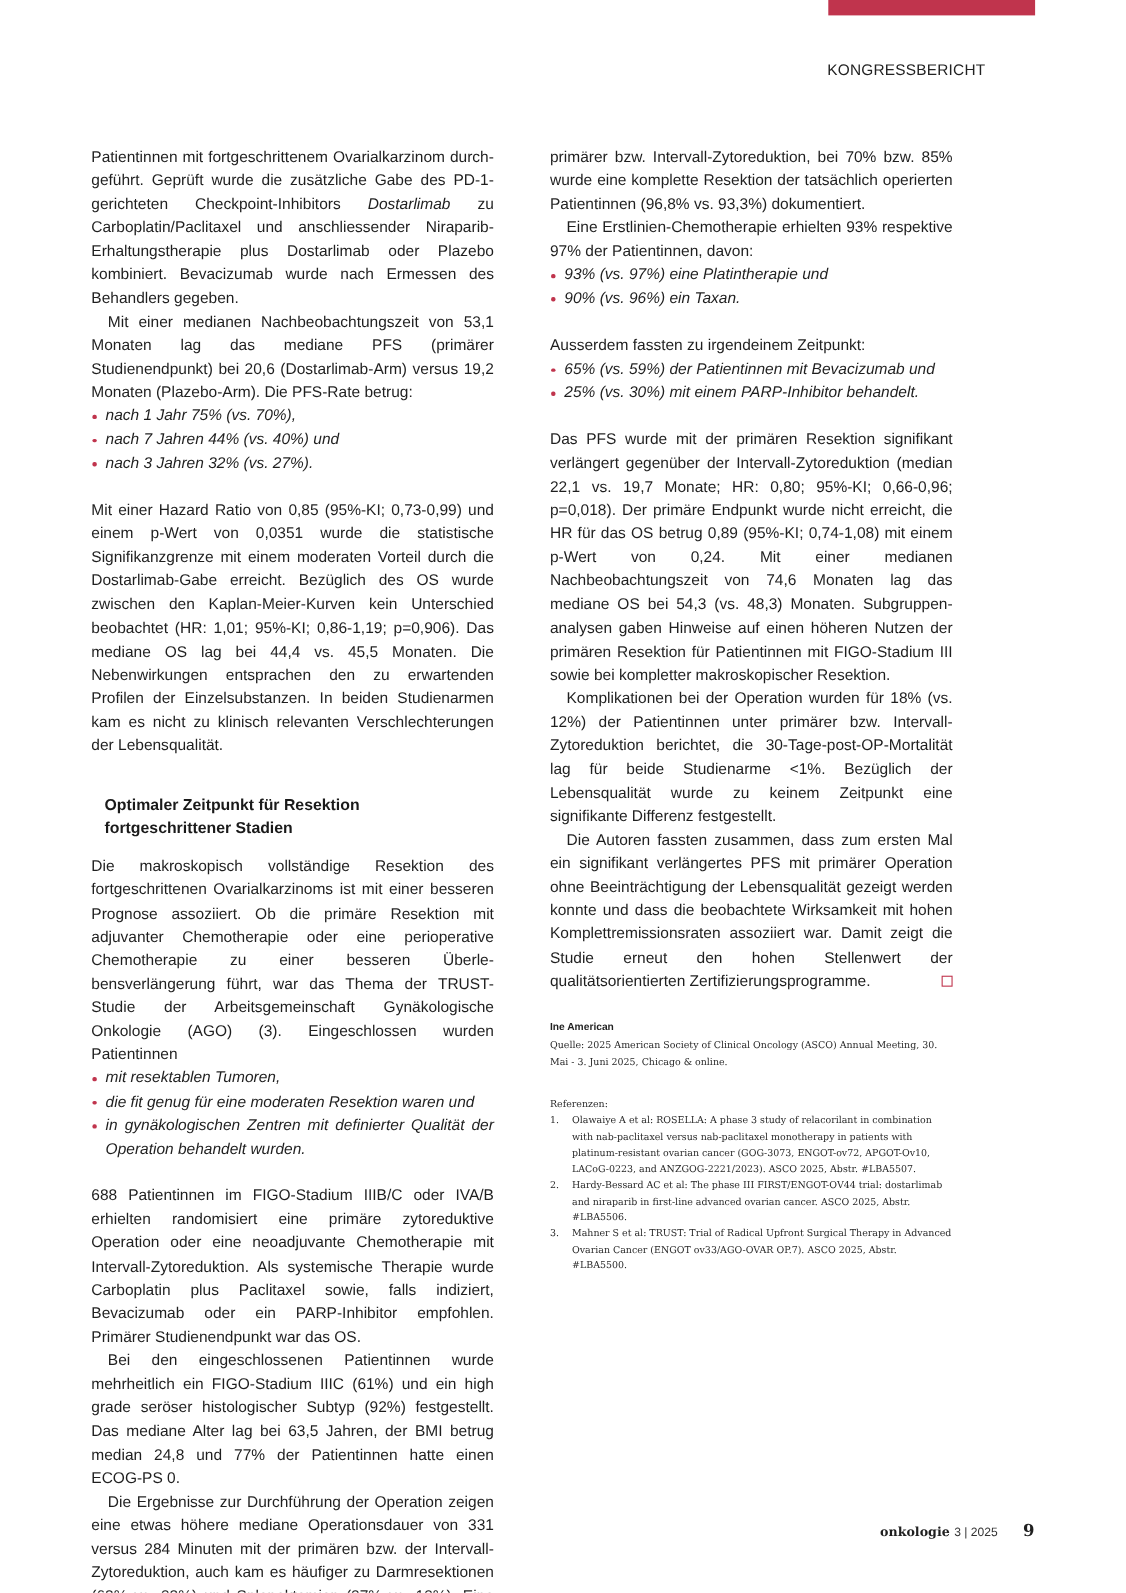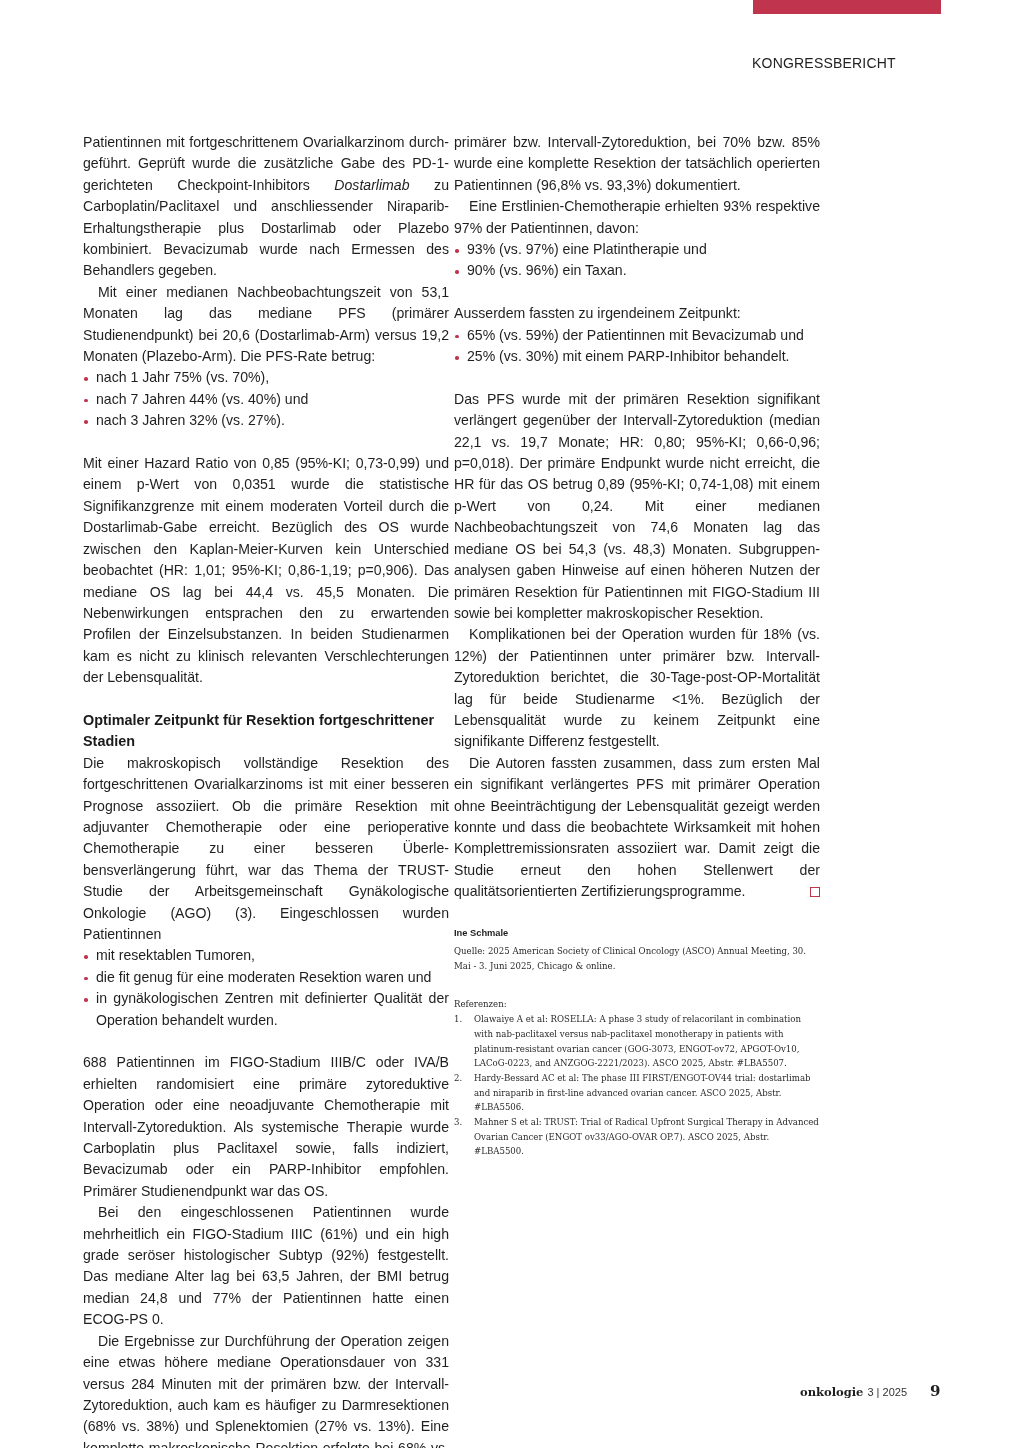--- a/index.html
+++ b/index.html
@@ -2,28 +2,28 @@
 <html><head>
 <meta charset="utf-8">
 <style>
   html, body { margin: 0; padding: 0; background: #ffffff; }
   body { width: 1024px; height: 1448px; position: relative; overflow: hidden;
          font-family: "Liberation Sans", sans-serif; color: #1f1f1f; }
   .topbar { position: absolute; left: 753px; top: 0; width: 188px; height: 14px; background: #c0344d; }
   .section-label { position: absolute; left: 752px; top: 30px; font-size: 14px; letter-spacing: 0.2px; color: #222; margin-top: 25px; }
   .col { position: absolute; top: 132px; width: 366px; font-size: 14.1px; line-height: 21.4px; }
   .col.left { left: 83px; }
-  .col.right { left: 454px; }
+  .col.right { left: 500px; }
   p { margin: 0; text-align: justify; hyphens: manual; }
   p.indent { text-indent: 15px; }
   .gap { height: 21.4px; }
   ul.b { list-style: none; margin: 0; padding: 0; }
-  ul.b li { position: relative; padding-left: 13px; text-align: justify; }
+  ul.b li { position: relative; padding-left: 13px; text-align: justify; font-style: italic; }
   ul.b li::before { content: ""; position: absolute; left: 1px; top: 10px; width: 3.5px; height: 3.5px; border-radius: 50%; background: #c0344d; }
-  h3 { margin: 0; font-size: 14.4px; line-height: 21.4px; font-weight: bold; color: #1a1a1a; }
+  h3 { margin: 12px; font-size: 14.4px; line-height: 21.4px; font-weight: bold; color: #1a1a1a; }
   .endmark { float: right; width: 8px; height: 8px; border: 1.6px solid #c0344d; margin-top: 6px; }
   .author { font-family: "Liberation Sans", sans-serif; font-weight: bold; font-size: 9.3px; margin-top: 20px; }
   .serif { font-family: "DejaVu Serif", serif; font-size: 8.6px; line-height: 14.7px; color: #2a2a2a; }
   .source { }
   .refs-title { margin-top: 24px; }
   ol.refs { list-style: none; margin: 0; padding: 0; }
   ol.refs li { position: relative; padding-left: 20px; }
   ol.refs li .num { position: absolute; left: 0; top: 0; }
   .footer { position: absolute; top: 1385px; left: 800px; font-size: 11px; }
   .footer .brand { font-family: "DejaVu Serif", serif; font-weight: bold; font-size: 11.5px; text-align: right; }
@@ -72,21 +72,21 @@
   <p>Ausserdem fassten zu irgendeinem Zeitpunkt:</p>
   <ul class="b">
     <li>65% (vs. 59%) der Patientinnen mit Bevacizumab und</li>
     <li>25% (vs. 30%) mit einem PARP-Inhibitor behandelt.</li>
   </ul>
   <div class="gap"></div>
   <p>Das PFS wurde mit der primären Resektion signifikant verlän­gert gegenüber der Intervall-Zytoreduktion (median 22,1 vs. 19,7 Monate; HR: 0,80; 95%-KI; 0,66-0,96; p=0,018). Der primäre Endpunkt wurde nicht erreicht, die HR für das OS betrug 0,89 (95%-KI; 0,74-1,08) mit einem p-Wert von 0,24. Mit einer medianen Nachbeobachtungszeit von 74,6 Monaten lag das mediane OS bei 54,3 (vs. 48,3) Monaten. Subgruppen­analysen gaben Hinweise auf einen höheren Nutzen der pri­mären Resektion für Patientinnen mit FIGO-Stadium III sowie bei kompletter makroskopischer Resektion.</p>
   <p class="indent">Komplikationen bei der Operation wurden für 18% (vs. 12%) der Patientinnen unter primärer bzw. Intervall-Zytoreduktion berichtet, die 30-Tage-post-OP-Mortalität lag für beide Stu­dienarme &lt;1%. Bezüglich der Lebensqualität wurde zu keinem Zeitpunkt eine signifikante Differenz festgestellt.</p>
   <p class="indent"><span>Die Autoren fassten zusammen, dass zum ersten Mal ein signifikant verlängertes PFS mit primärer Operation ohne Be­einträchtigung der Lebensqualität gezeigt werden konnte und dass die beobachtete Wirksamkeit mit hohen Komplettremis­sionsraten assoziiert war. Damit zeigt die Studie erneut den hohen Stellenwert der qualitätsorientierten Zertifizierungs­programme.</span><span class="endmark"></span></p>
 
-  <div class="author">Ine Schmale</div>
+  <div class="author">Ine American</div>
   <div class="serif source">Quelle: 2025 American Society of Clinical Oncology (ASCO) Annual Meeting, 30. Mai - 3. Juni 2025, Chicago &amp; online.</div>
   <div class="serif refs-title">Referenzen:</div>
   <ol class="serif refs">
     <li><span class="num">1.</span><span>Olawaiye A et al: ROSELLA: A phase 3 study of relacorilant in combina­tion with nab-paclitaxel versus nab-paclitaxel monotherapy in patients with platinum-resistant ovarian cancer (GOG-3073, ENGOT-ov72, APGOT-Ov10, LACoG-0223, and ANZGOG-2221/2023). ASCO 2025, Abstr. #LBA5507.</span></li>
     <li><span class="num">2.</span><span>Hardy-Bessard AC et al: The phase III FIRST/ENGOT-OV44 trial: dostarlimab and niraparib in first-line advanced ovarian cancer. ASCO 2025, Abstr. #LBA5506.</span></li>
     <li><span class="num">3.</span><span>Mahner S et al: TRUST: Trial of Radical Upfront Surgical Therapy in Advanced Ovarian Cancer (ENGOT ov33/AGO-OVAR OP.7). ASCO 2025, Abstr. #LBA5500.</span></li>
   </ol>
 </div>
 
 <div class="footer">

